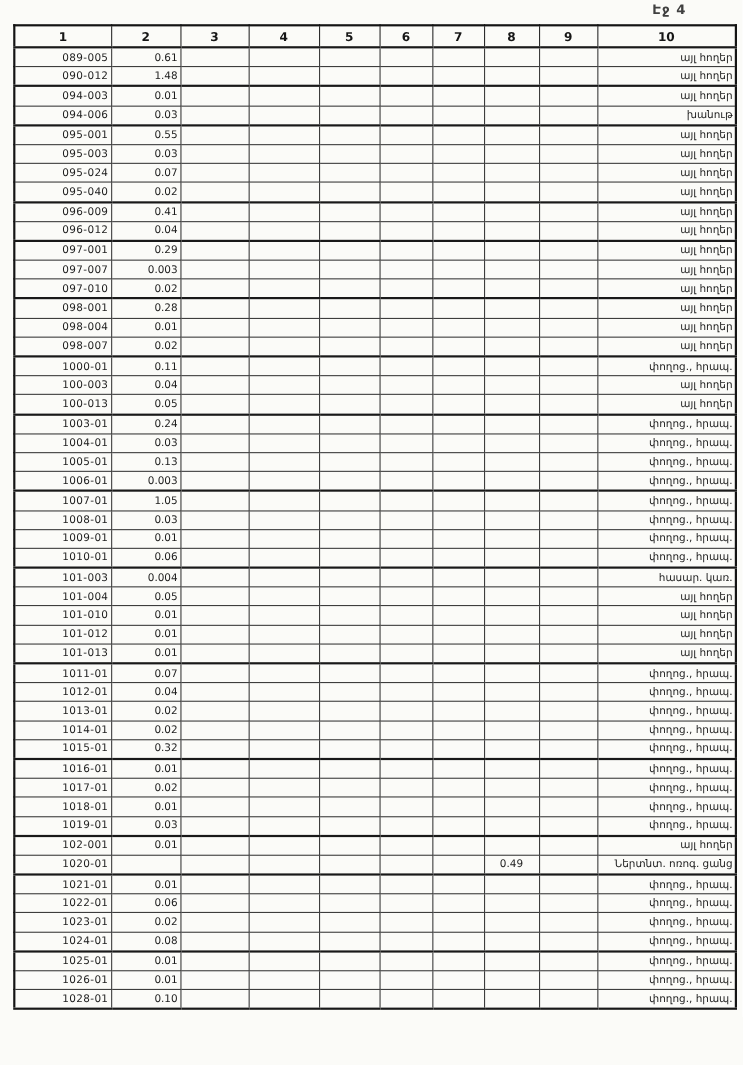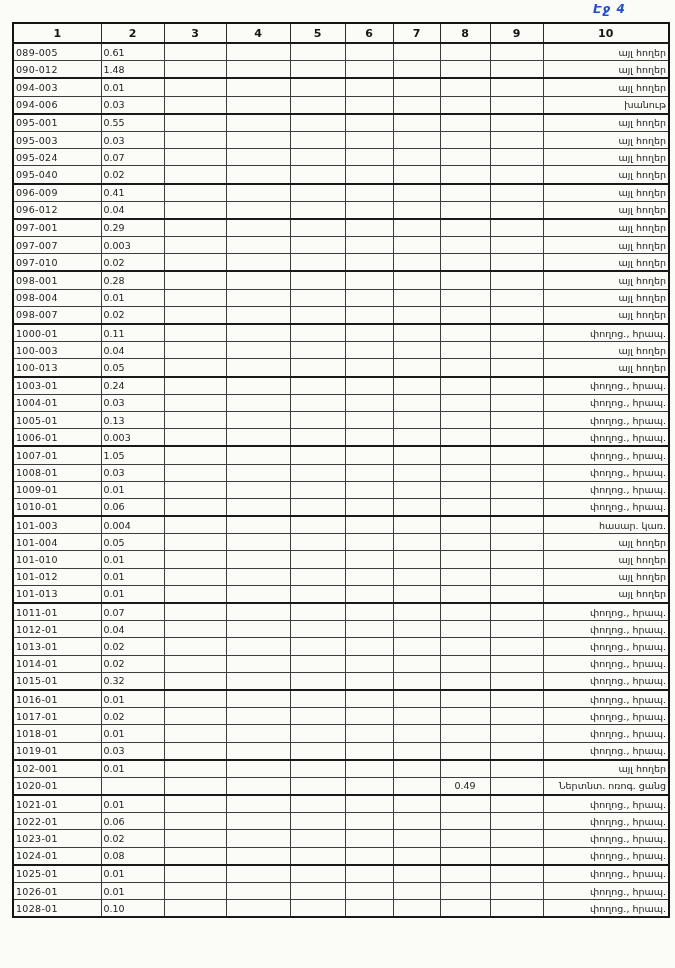--- a/index.html
+++ b/index.html
@@ -16,22 +16,21 @@
     color: #1b1b1b;
     overflow: hidden;
   }
   .page-label {
     position: absolute;
     top: 2px;
     left: 593px;
     font-size: 12px;
     font-weight: bold;
     letter-spacing: 1px;
-    color: #1d4ed8;
-    font-style: italic;
+    color: #404040;
   }
   table.grid {
     position: absolute;
     top: 22px;
     left: 12px;
     width: 656px;
     border-collapse: collapse;
     table-layout: fixed;
     border: 2px solid #141414;
   }
@@ -51,22 +50,22 @@
     font-size: 9.5px;
     padding: 0 2px;
     white-space: nowrap;
     overflow: hidden;
     color: #1c1c1c;
   }
   tbody tr.thick td {
     border-bottom-width: 2px;
     border-bottom-color: #191919;
   }
-  td.c1 { text-align: left; padding-left: 5px; letter-spacing: 0.3px; }
-  td.c2 { text-align: left; }
+  td.c1 { text-align: right; padding-left: 5px; letter-spacing: 0.3px; }
+  td.c2 { text-align: right; }
   td.c8 { text-align: center; }
   td.c10 {
     text-align: right;
     padding-left: 4px;
     position: relative;
   }
   td.c10 .use { display: inline-block; }
   td.c10 .note {
     position: absolute;
     right: -19px;

